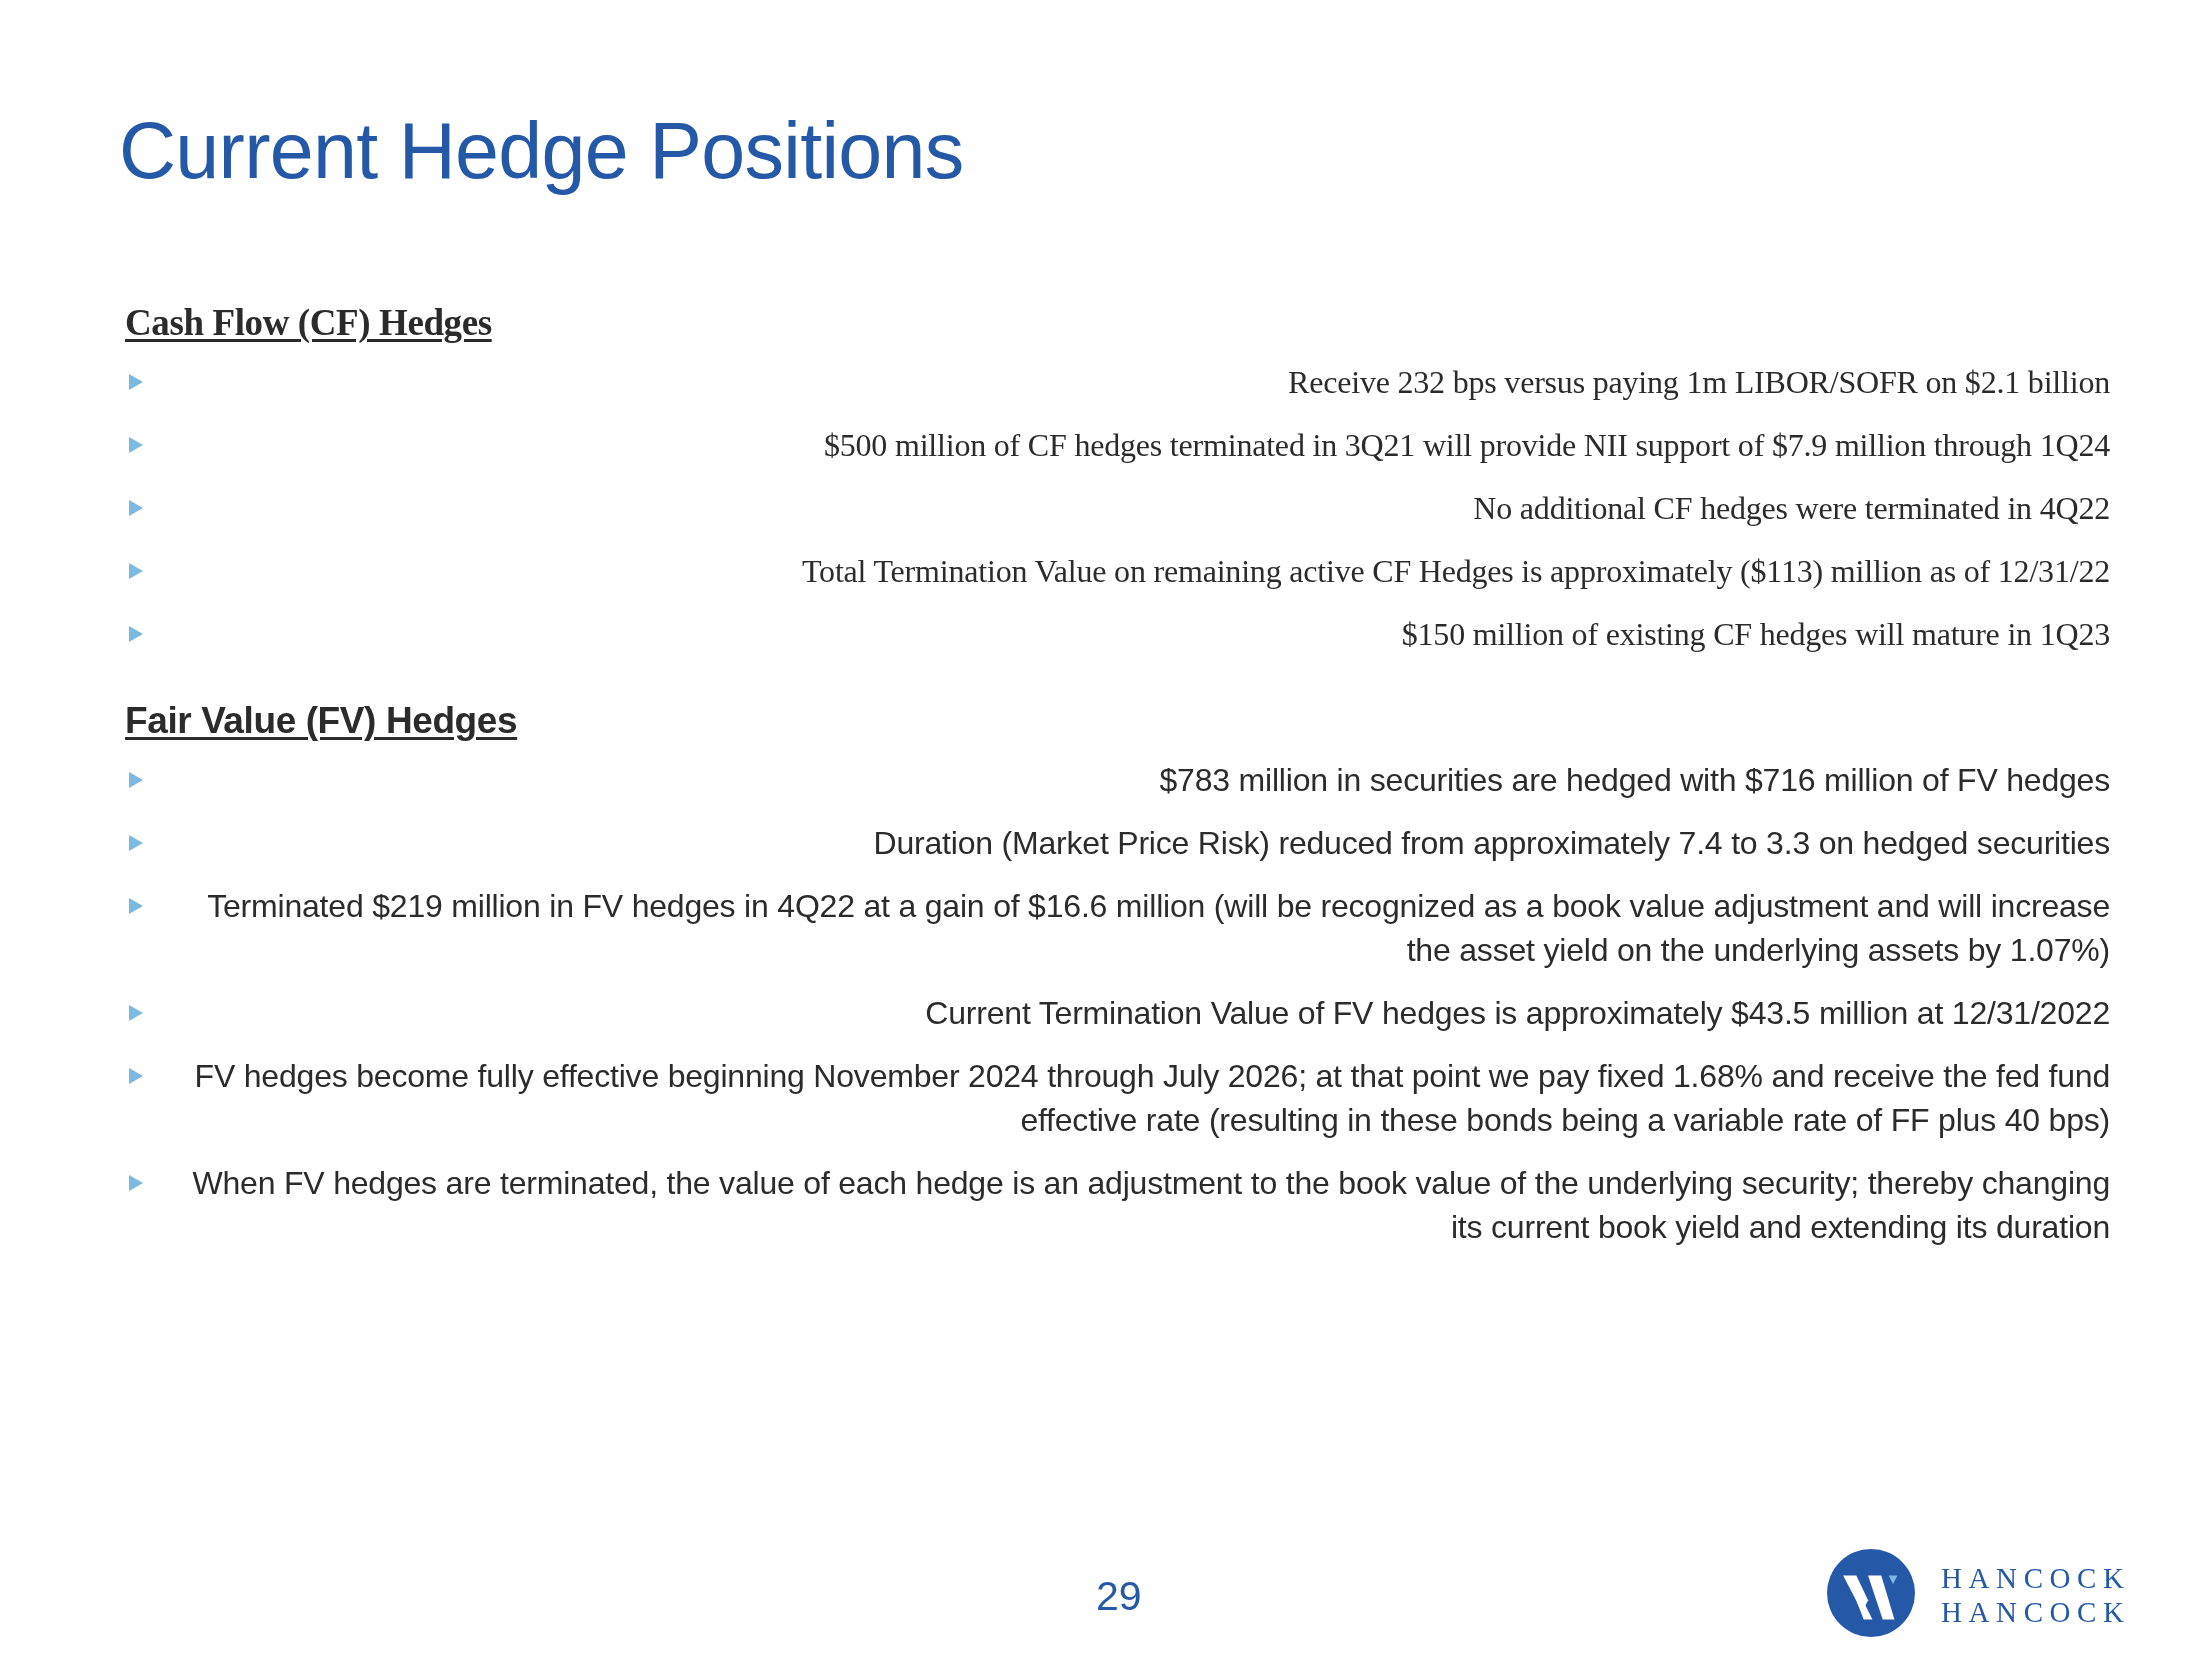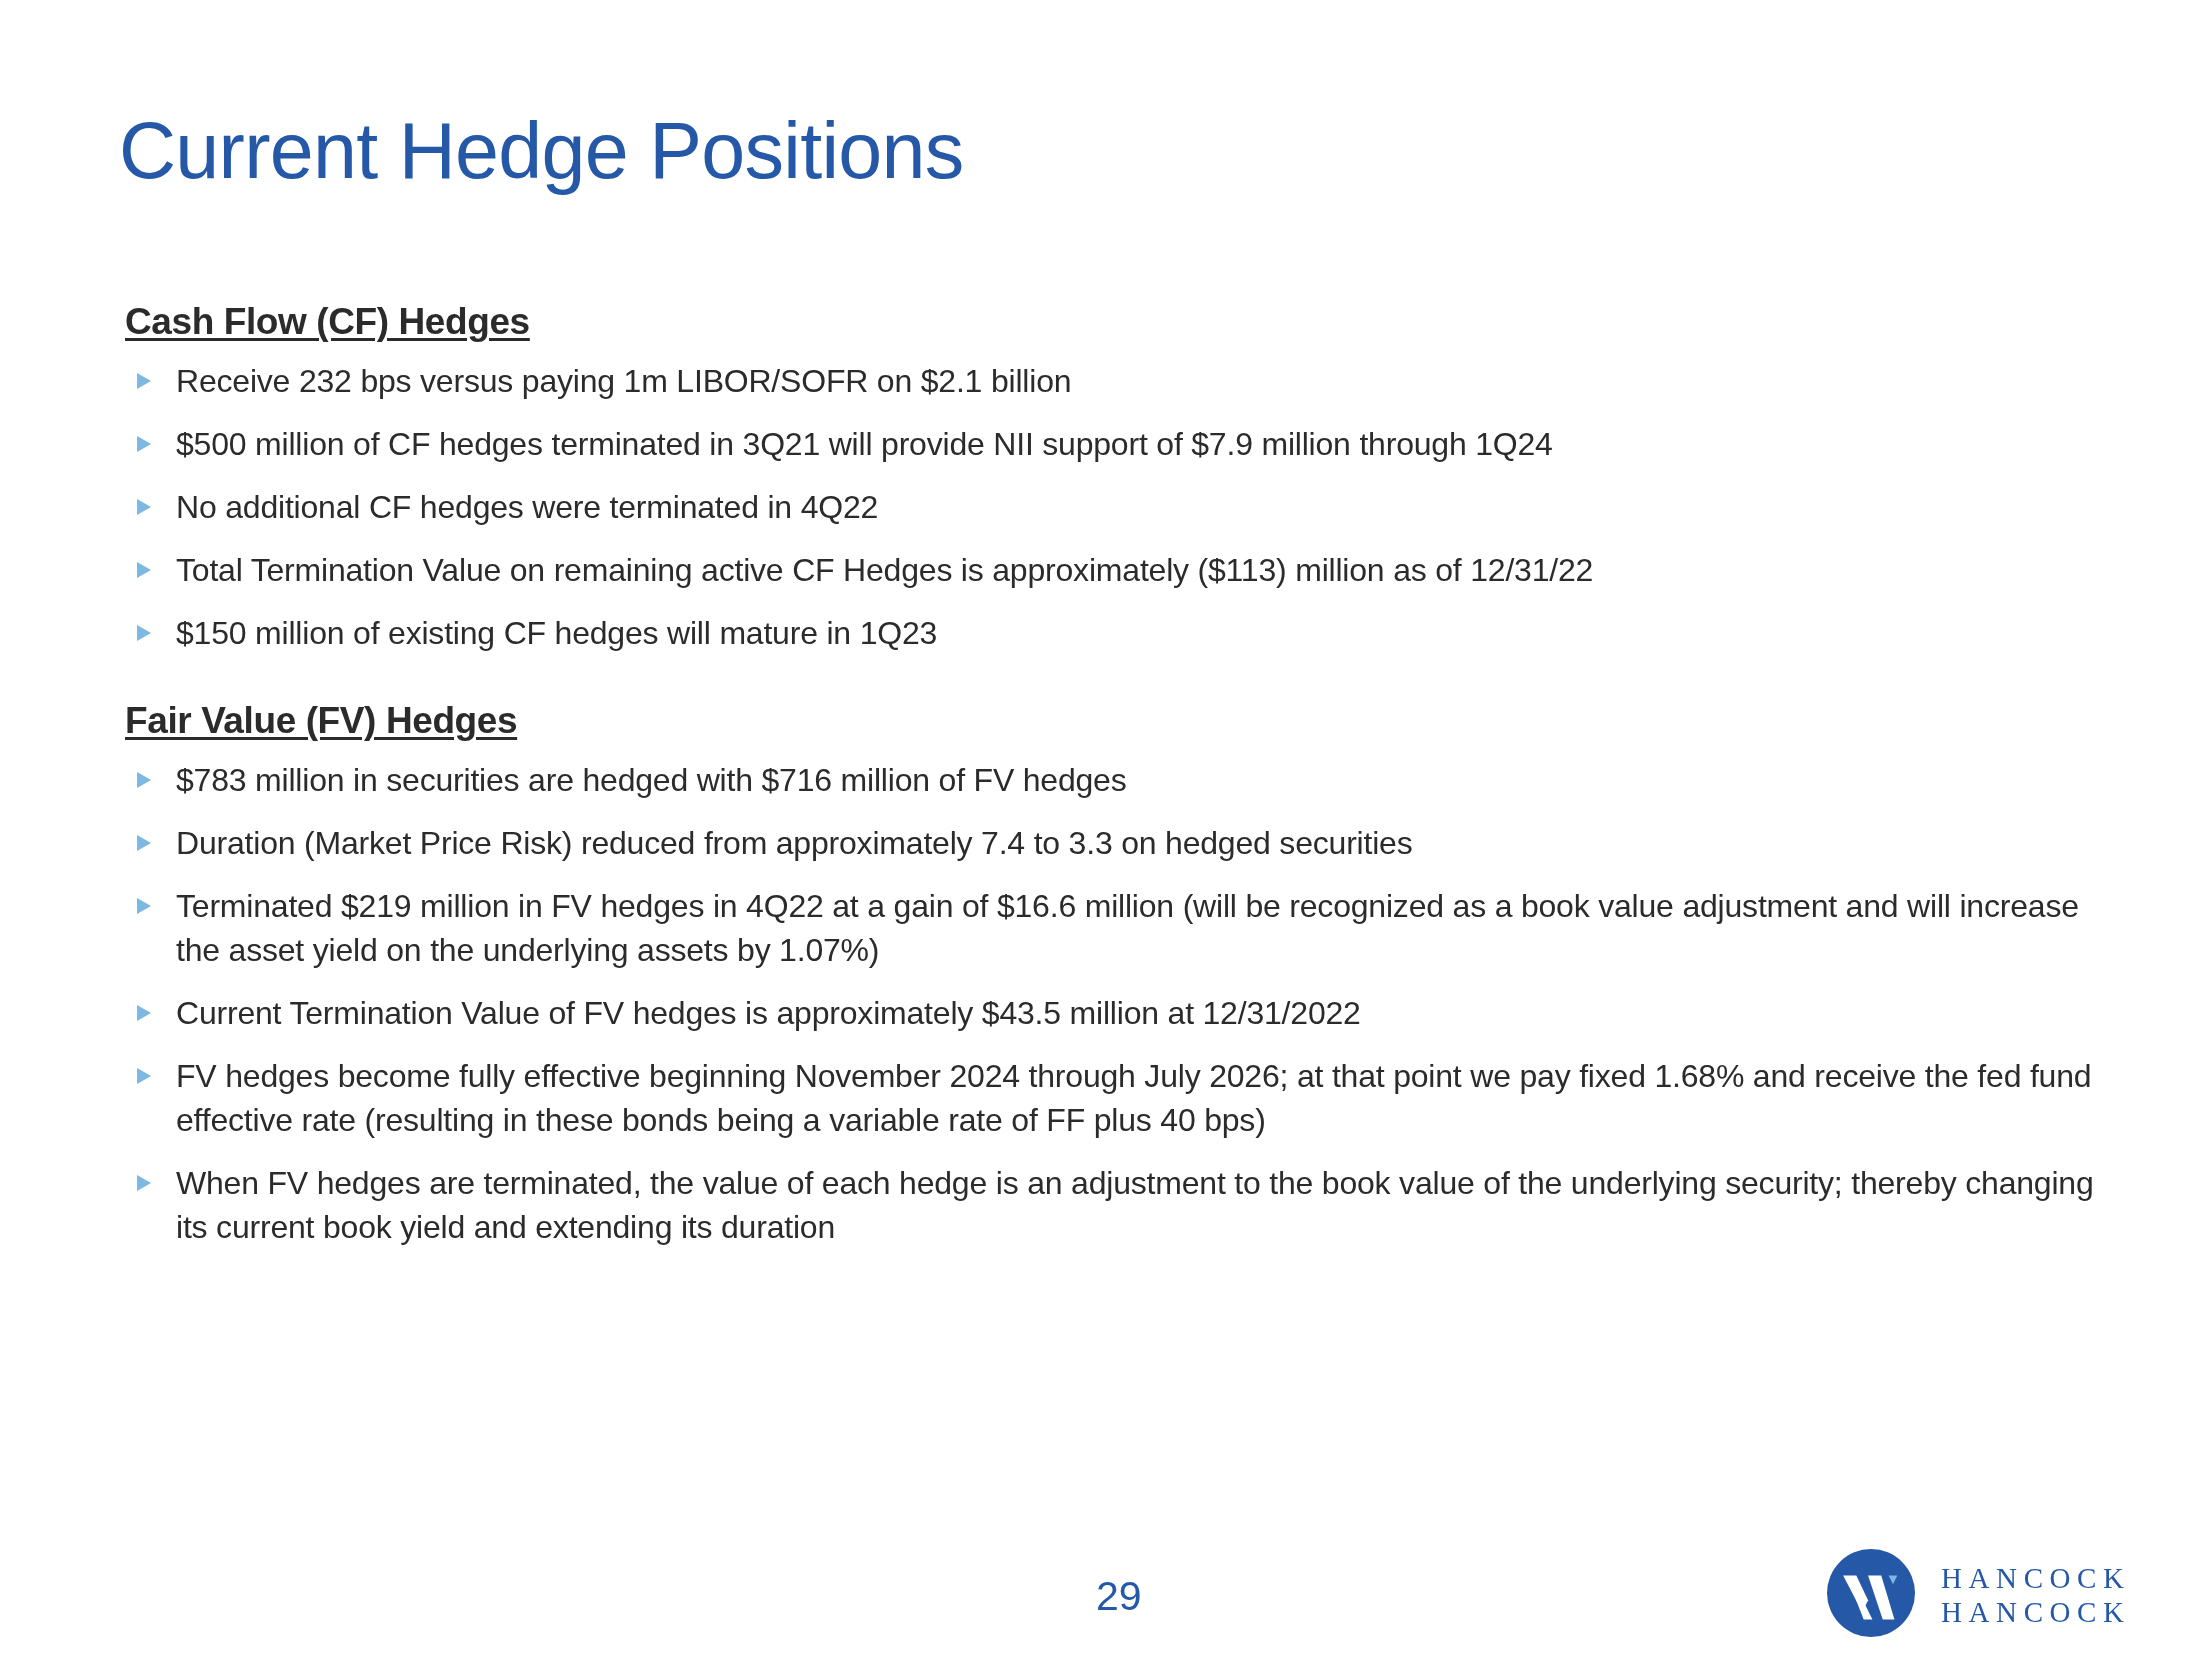--- a/index.html
+++ b/index.html
@@ -10,21 +10,21 @@
       letter-spacing: -0.7px; line-height: 1.1;
     }
     .section {
       position: absolute; left: 125px; width: 1985px;
     }
     .section-heading {
       font-size: 37px; font-weight: bold; color: #2b2b2b;
       text-decoration: underline; text-decoration-thickness: 2.9px; text-underline-offset: 4.4px;
       margin: 0 0 16px 0; letter-spacing: -0.4px;
     }
-    .bullets { list-style: none; margin: 8px; padding: 0; }
+    .bullets { list-style: none; margin: 0; padding: 0; text-align: right; }
     .bullet {
       position: relative; padding-left: 43px;
       font-size: 32px; color: #2b2b2b; line-height: 44px;
       margin-bottom: 19px; letter-spacing: -0.2px;
     }
     .bullet .arrow {
       position: absolute; left: 4.4px; top: 14px; width: 0; height: 0;
       border-top: 8px solid transparent; border-bottom: 8px solid transparent;
       border-left: 14.7px solid #7db8e3;
     }
@@ -42,21 +42,21 @@
       position: absolute; left: 114px; top: 28px;
       font-family: "Liberation Serif", serif; color: #2559a8;
       font-size: 29px; letter-spacing: 6.6px; line-height: 34px;
     }
   </style>
 </head>
 <body>
 
 <h1 class="title">Current Hedge Positions</h1>
 
-<div class="section" style="top:301px;">
+<div class="section" style="top:301px;font-family:Liberation Serif, serif;">
   <h2 class="section-heading">Cash Flow (CF) Hedges</h2>
   <ul class="bullets">
     <li class="bullet"><span class="arrow"></span><span>Receive 232 bps versus paying 1m LIBOR/SOFR on $2.1 billion</span></li>
     <li class="bullet"><span class="arrow"></span><span>$500 million of CF hedges terminated in 3Q21 will provide NII support of $7.9 million through 1Q24</span></li>
     <li class="bullet"><span class="arrow"></span><span>No additional CF hedges were terminated in 4Q22</span></li>
     <li class="bullet"><span class="arrow"></span><span>Total Termination Value on remaining active CF Hedges is approximately ($113) million as of 12/31/22</span></li>
     <li class="bullet"><span class="arrow"></span><span>$150 million of existing CF hedges will mature in 1Q23</span></li>
   </ul>
 </div>
 

